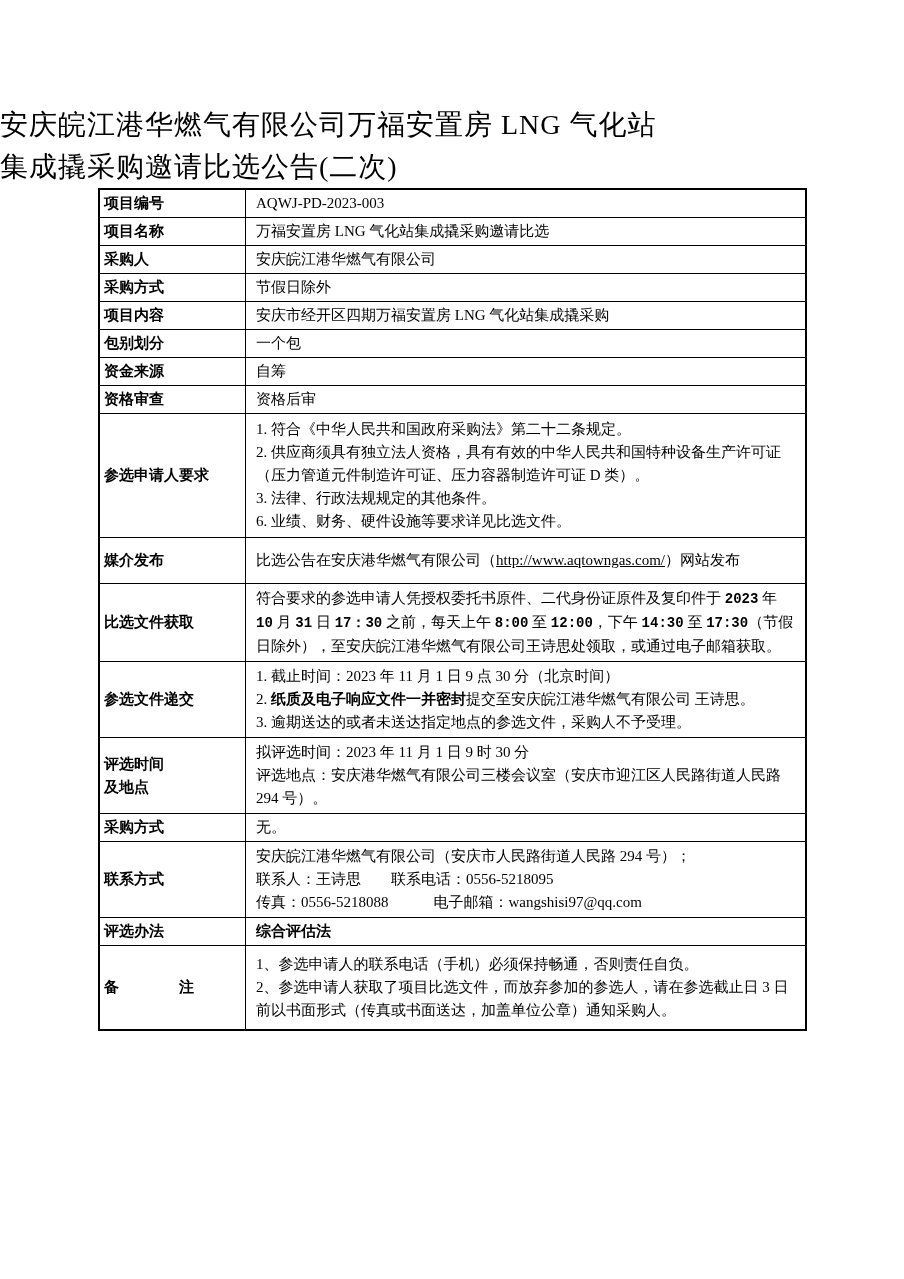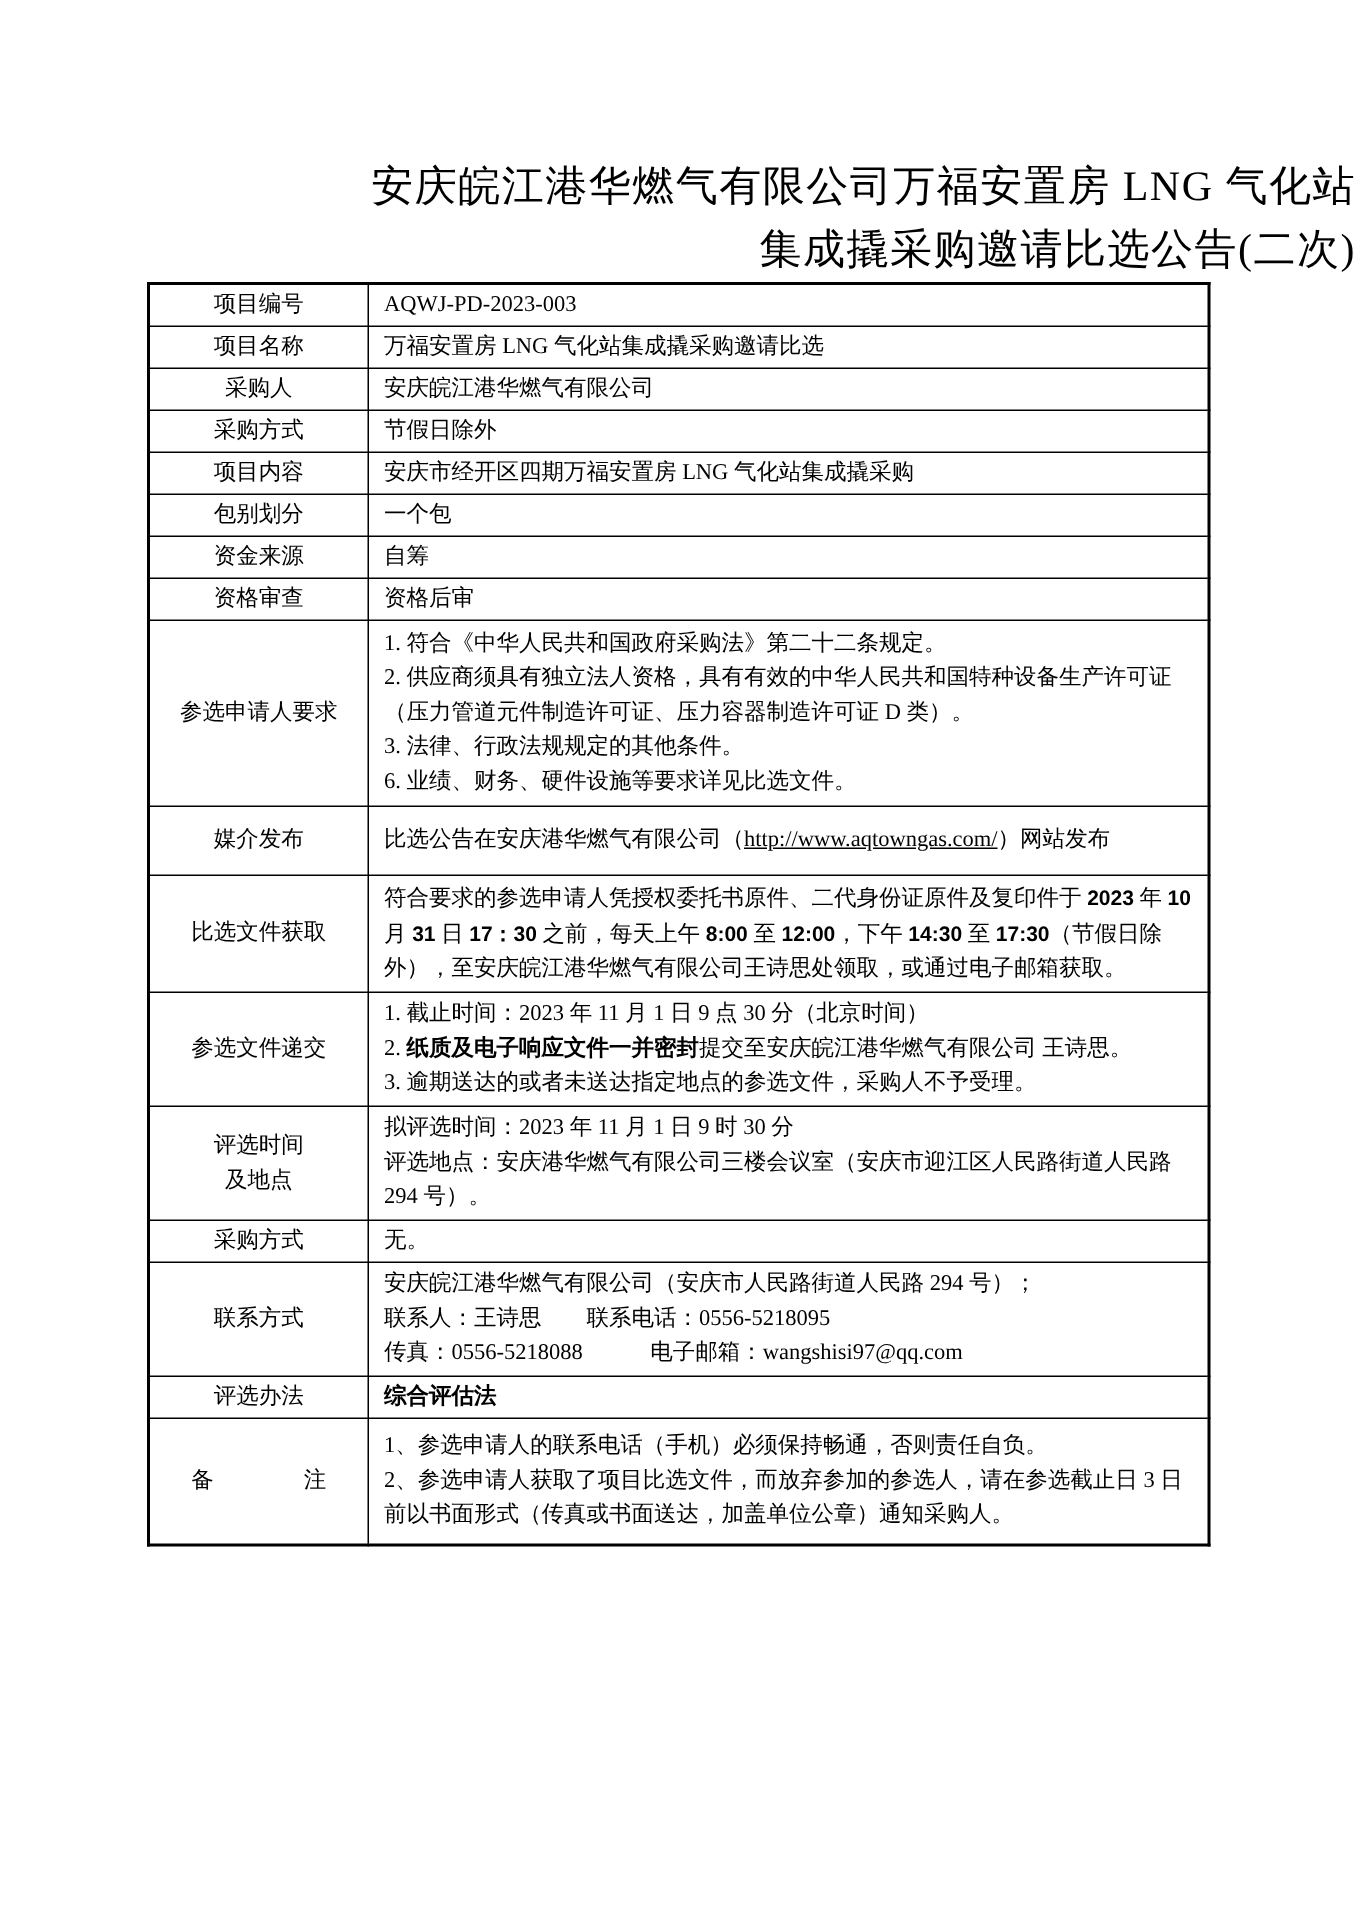--- a/index.html
+++ b/index.html
@@ -10,21 +10,21 @@
     background: #ffffff;
     color: #000000;
     font-family: "Liberation Serif", "DejaVu Serif", serif;
     overflow: hidden;
   }
   .title {
     position: absolute;
     top: 104px;
     left: 0;
     width: 100%;
-    text-align: right;
+    text-align: left;
     font-size: 28px;
     line-height: 42px;
     letter-spacing: 1px;
     font-weight: 400;
   }
   table.doc-table {
     position: absolute;
     top: 188px;
     left: 98px;
     width: 709px;
@@ -32,35 +32,35 @@
     table-layout: fixed;
     border: 2px solid #000;
   }
   table.doc-table td {
     border: 1px solid #000;
     vertical-align: middle;
     font-size: 15px;
   }
   td.label {
     width: 137px;
-    text-align: center;
-    font-weight: normal;
+    text-align: left;
+    font-weight: bold;
     padding: 2px 4px;
     white-space: pre-line;
     line-height: 23px;
   }
   td.value {
     padding: 2px 10px;
     line-height: 23px;
     margin-top: 42px;
   }
   td.value .line { min-height: 23px; }
   .b { font-weight: bold; }
   .u { text-decoration: underline; }
-  .sans { font-family: Liberation Sans, sans-serif; font-size: 14px; }
+  .sans { font-family: Liberation Mono, monospace; font-size: 14px; }
   
   tr[data-name="table-row-media-release"] td.value,
   tr[data-name="table-row-media-release"] td.label { padding-top: 11px; padding-bottom: 11px; }
   tr[data-name="table-row-applicant-requirements"] td.value { padding-top: 4px; padding-bottom: 4px; }
   tr[data-name="table-row-remarks"] td.value { padding-top: 7px; padding-bottom: 7px; }
   tr[data-name="table-row-doc-acquisition"] td.value,
   tr[data-name="table-row-doc-submission"] td.value,
   tr[data-name="table-row-evaluation-time-place"] td.value,
   tr[data-name="table-row-contact-info"] td.value { padding-top: 3px; padding-bottom: 3px; }
 </style>

